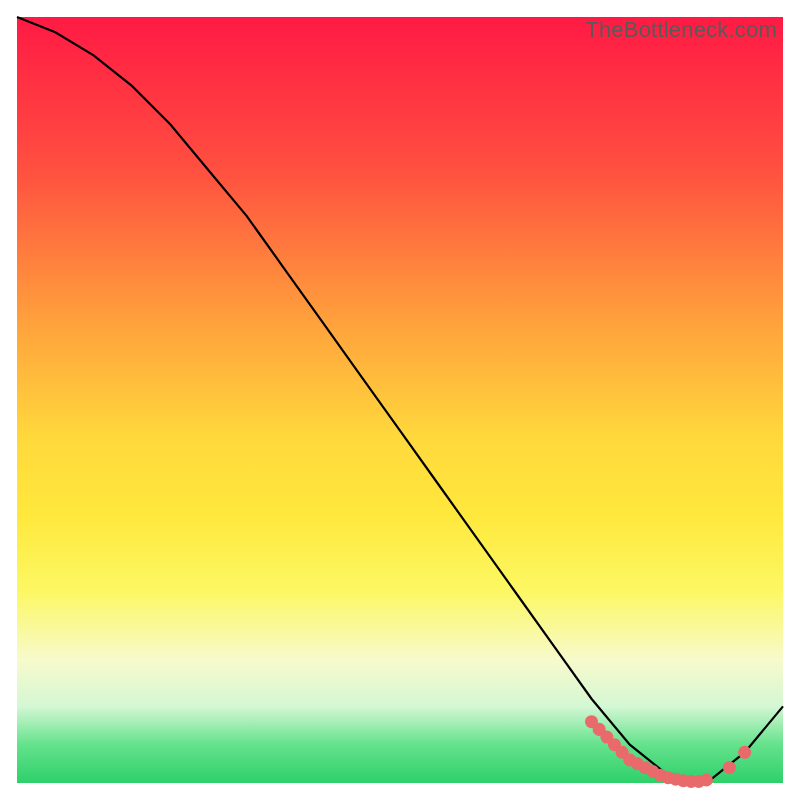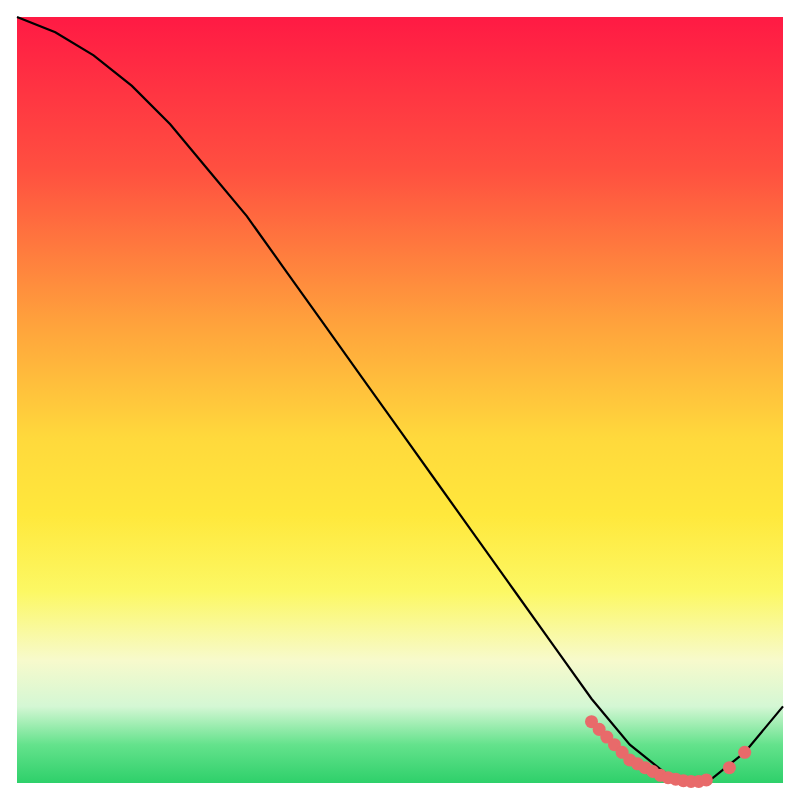--- a/index.html
+++ b/index.html
@@ -62,20 +62,21 @@
   .markers circle {
     fill: #e86a6a;
     stroke: none;
   }
 </style>
 </head>
 <body>
 
 <div class="chart-wrap">
   <div class="plot-area">
+    <div class="watermark">TheBottleneck.com</div>
     <svg class="curve" viewBox="0 0 100 100" preserveAspectRatio="none">
       <path class="curve-path" d="M0.00 0.00 L5.00 2.00 L10.00 5.00 L15.00 9.00 L20.00 14.00 L25.00 20.00 L30.00 26.00 L35.00 33.00 L40.00 40.00 L45.00 47.00 L50.00 54.00 L55.00 61.00 L60.00 68.00 L65.00 75.00 L70.00 82.00 L75.00 89.00 L80.00 95.00 L85.00 99.00 L90.00 100.00 L95.00 96.00 L100.00 90.00" vector-effect="non-scaling-stroke"></path>
       <g class="markers">
           <circle cx="75.00" cy="92.00" r="0.85"></circle>
           <circle cx="76.00" cy="93.00" r="0.85"></circle>
           <circle cx="77.00" cy="94.00" r="0.85"></circle>
           <circle cx="78.00" cy="95.00" r="0.85"></circle>
           <circle cx="79.00" cy="96.00" r="0.85"></circle>
           <circle cx="80.00" cy="97.00" r="0.85"></circle>
           <circle cx="81.00" cy="97.50" r="0.85"></circle>

